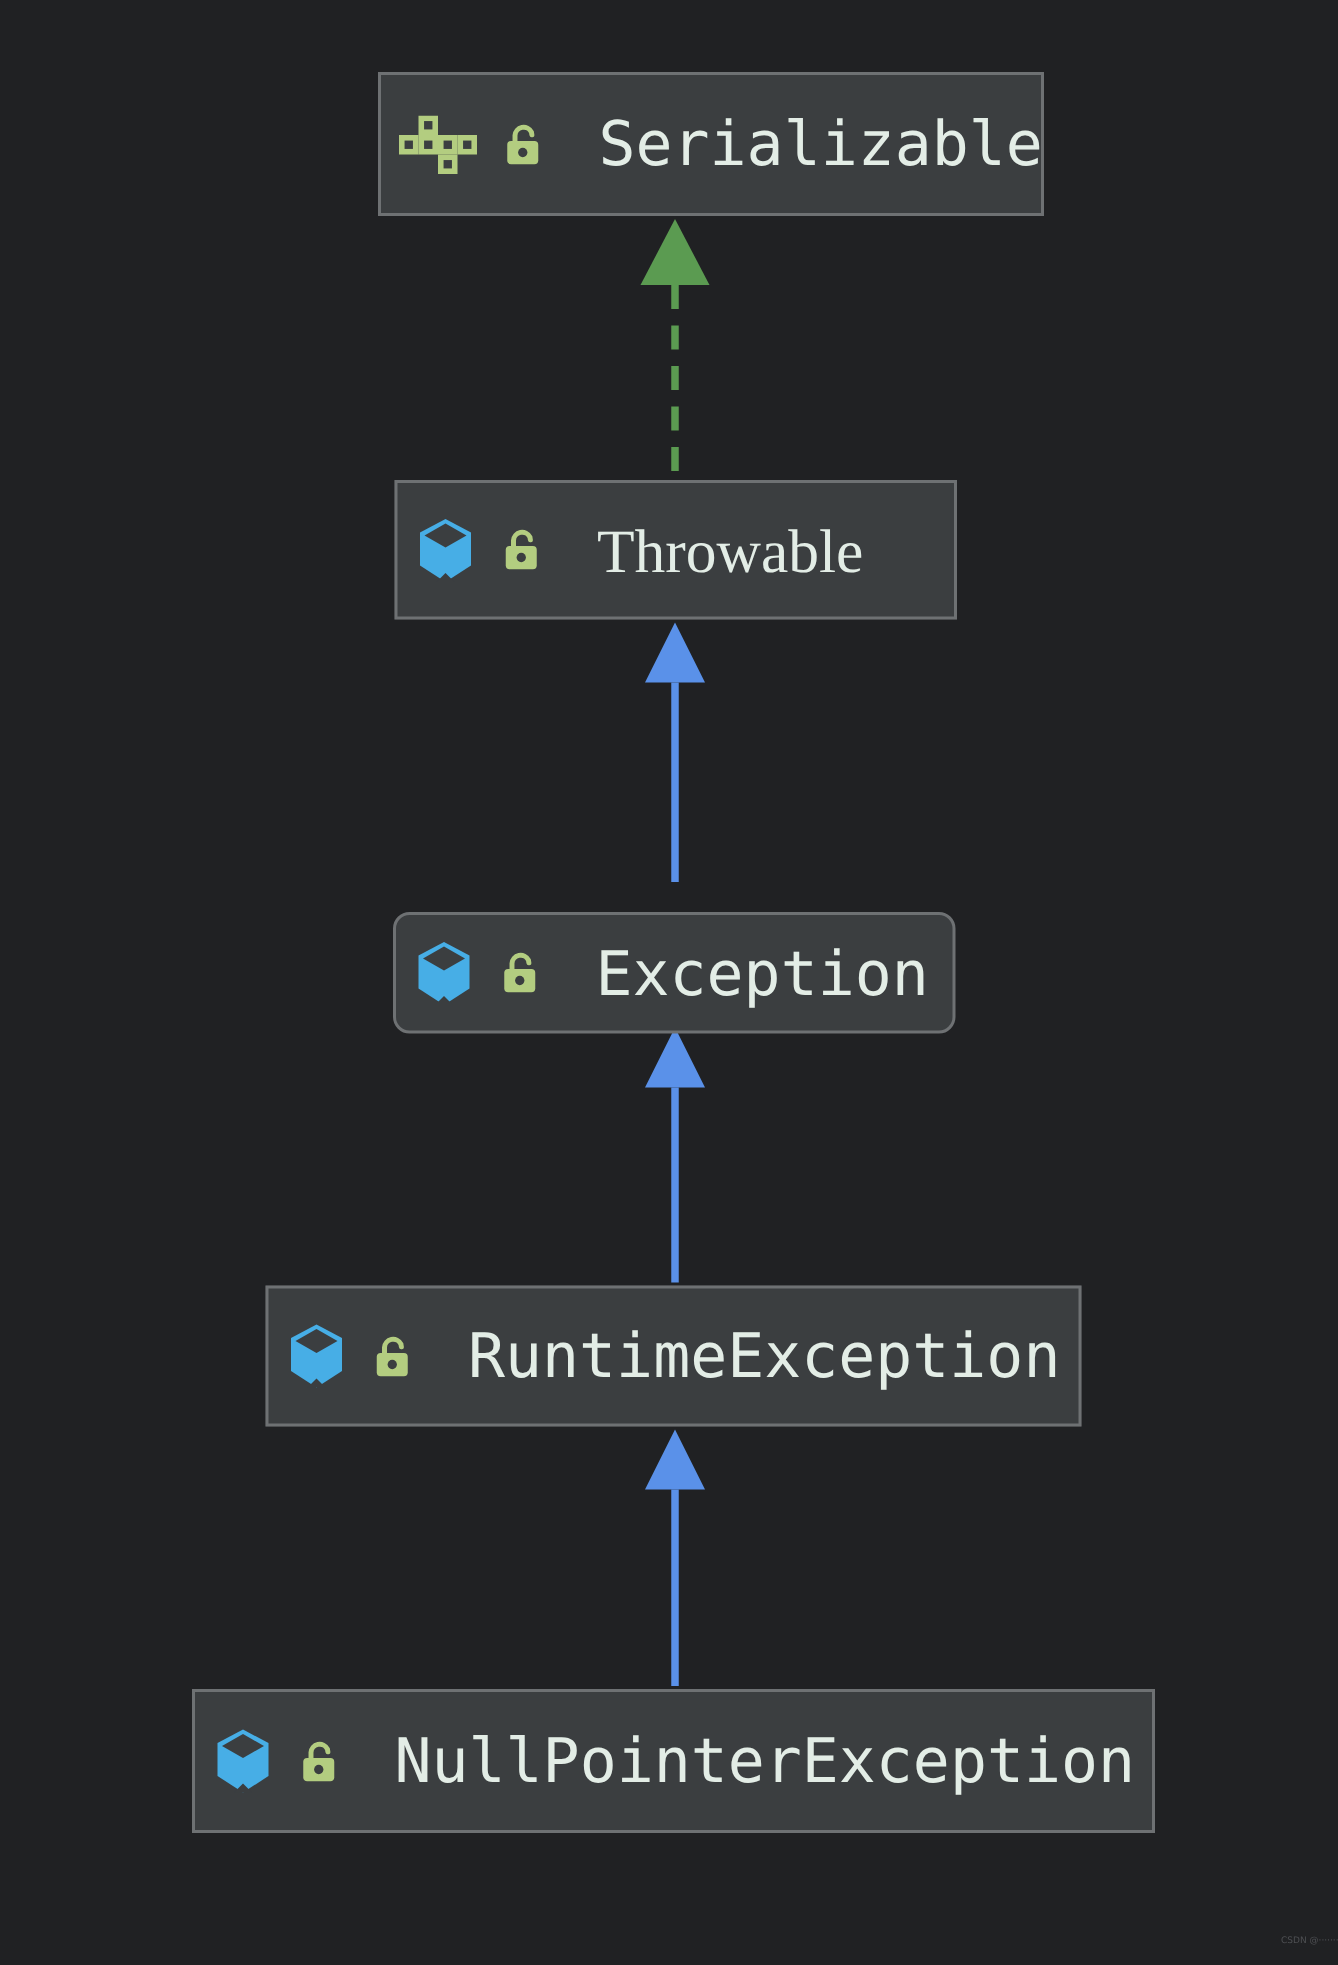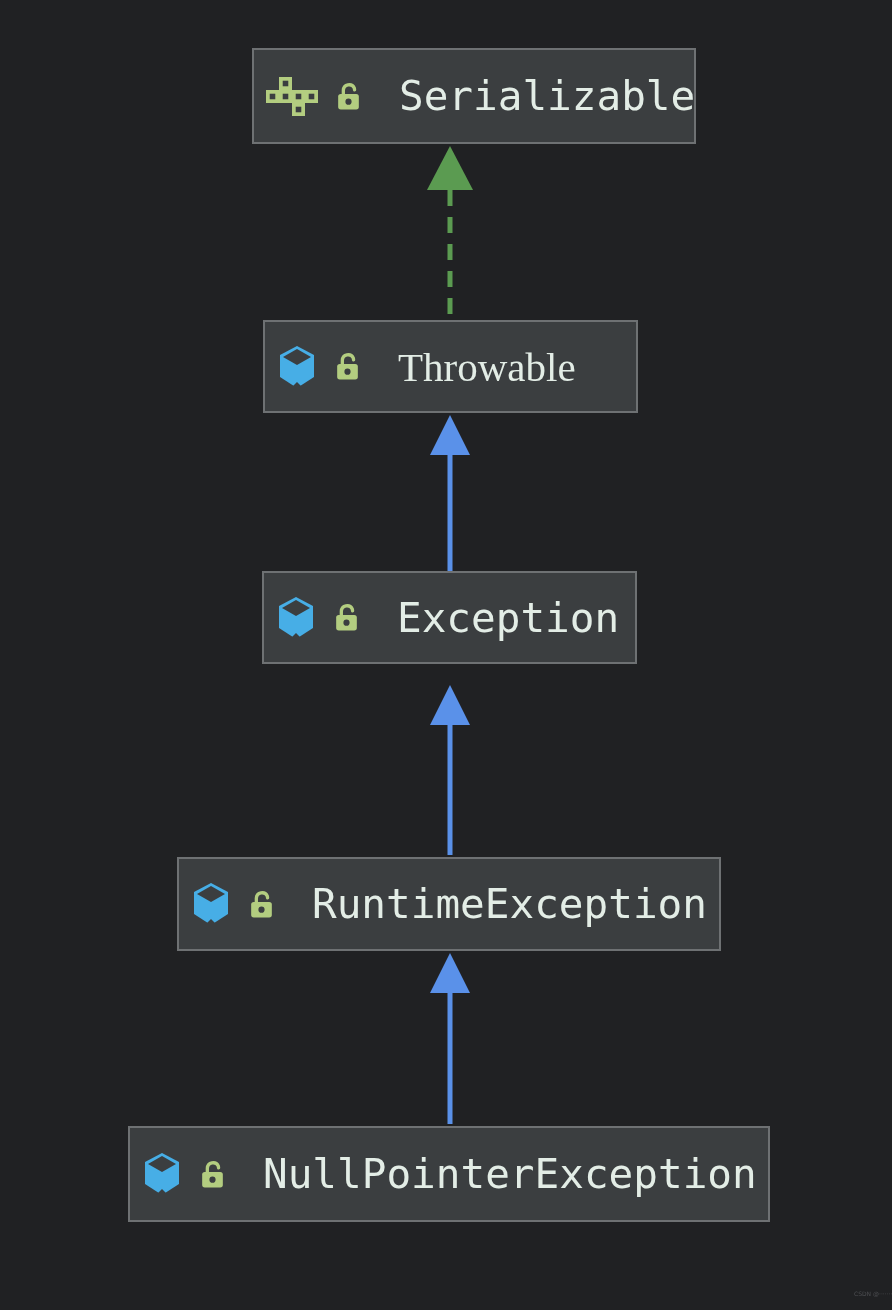--- a/index.html
+++ b/index.html
@@ -40,21 +40,21 @@
   }
   .node .label {
     margin-left: 37px;
     font-size: 41px;
     color: #e3ede6;
     white-space: nowrap;
     letter-spacing: 0;
   }
   #n-serializable { left: 228px; top: 48px;  width: 444px; height: 96px; margin-left: 24px; }
   #n-throwable    { left: 263px; top: 320px; width: 375px; height: 93px; font-family: Liberation Serif, serif; }
-  #n-exception    { left: 262px; top: 571px; width: 375px; height: 93px; }
+  #n-exception    { left: 262px; top: 608px; width: 375px; height: 81px; border-radius: 11px; }
   #n-runtime      { left: 177px; top: 857px; width: 544px; height: 94px; }
   #n-npe          { left: 128px; top: 1126px; width: 642px; height: 96px; }
 
   #watermark {
     position: absolute;
     left: 854px;
     top: 1290px;
     font-size: 6px;
     color: #7a7c80;
     opacity: 0.5;

